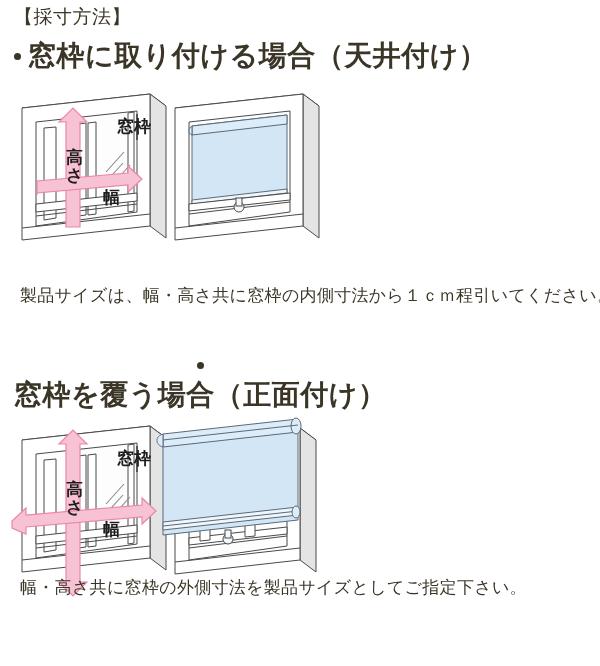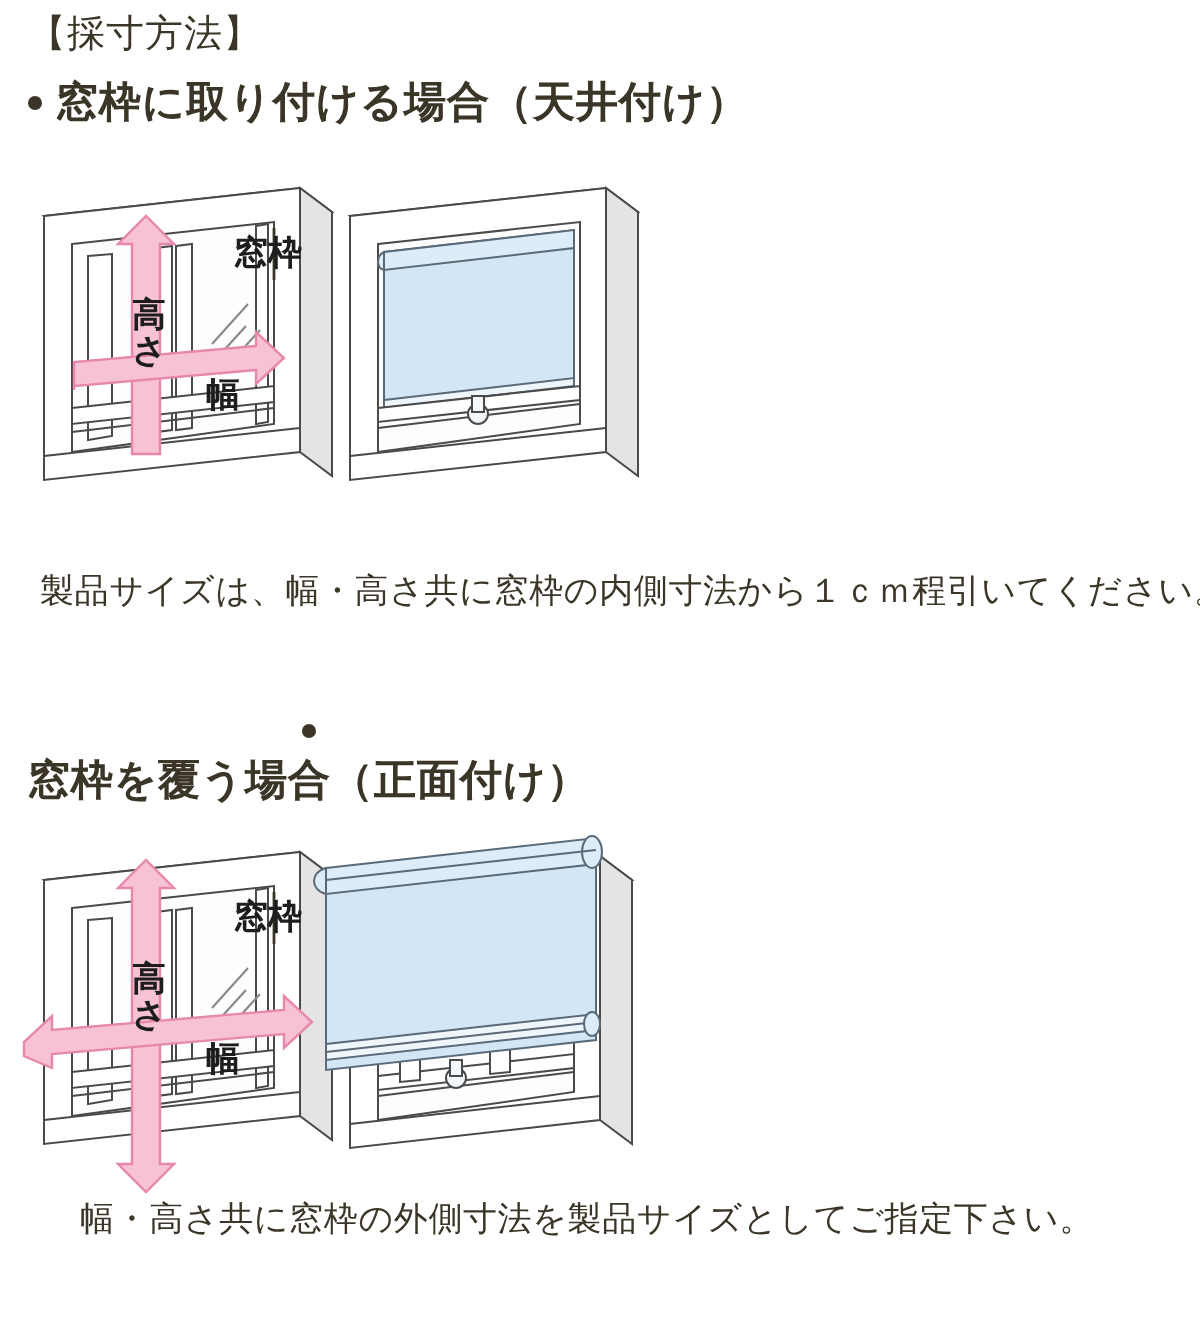--- a/index.html
+++ b/index.html
@@ -11,36 +11,36 @@
   .page{position:relative;width:600px;height:551px;}
 
   .doc-title{
     position:absolute;left:14px;top:4px;
     font-size:19px;font-weight:400;letter-spacing:.5px;color:#3b3627;
     white-space:nowrap;
   }
 
   .section-heading{
     position:absolute;left:14px;
-    font-size:21px;font-weight:700;color:#3a3526;letter-spacing:.5px;
+    font-size:28px;font-weight:700;color:#3a3526;letter-spacing:.5px;
     white-space:nowrap;display:flex;align-items:center;gap:7px;
   }
   .bullet-dot{
     width:7px;height:7px;border-radius:50%;background:#3a3526;
     display:inline-block;flex:none;
   }
   #heading-1{top:37px;}
   #heading-2{top:362px;flex-direction:column;}
 
   .caption{
     position:absolute;left:20px;
     font-size:17px;color:#3b3627;letter-spacing:.3px;white-space:nowrap;
   }
   #caption-1{top:284px;}
-  #caption-2{top:598px;margin-left:20px;}
+  #caption-2{top:576px;}
 
   .figure-row{position:absolute;left:0;width:600px;height:190px;}
   #figure-row-1{top:80px;}
   #figure-row-2{top:412px;}
   .figure-row svg{display:block;}
 
   .frame-face{fill:#ffffff;stroke:#4a4a4a;stroke-width:1;}
   .frame-top{fill:#f2f2f2;stroke:#4a4a4a;stroke-width:1;}
   .frame-side{fill:#e4e4e4;stroke:#4a4a4a;stroke-width:1;}
   .glass{fill:#fdfdfd;stroke:#4a4a4a;stroke-width:1;}

